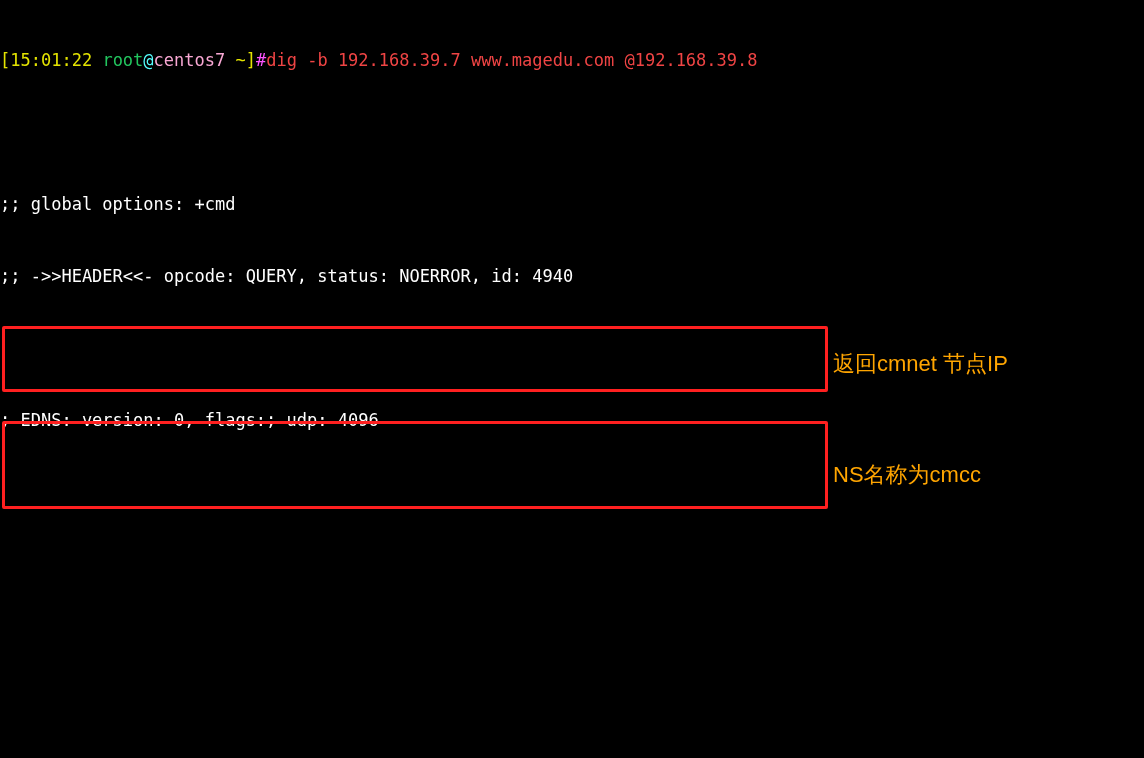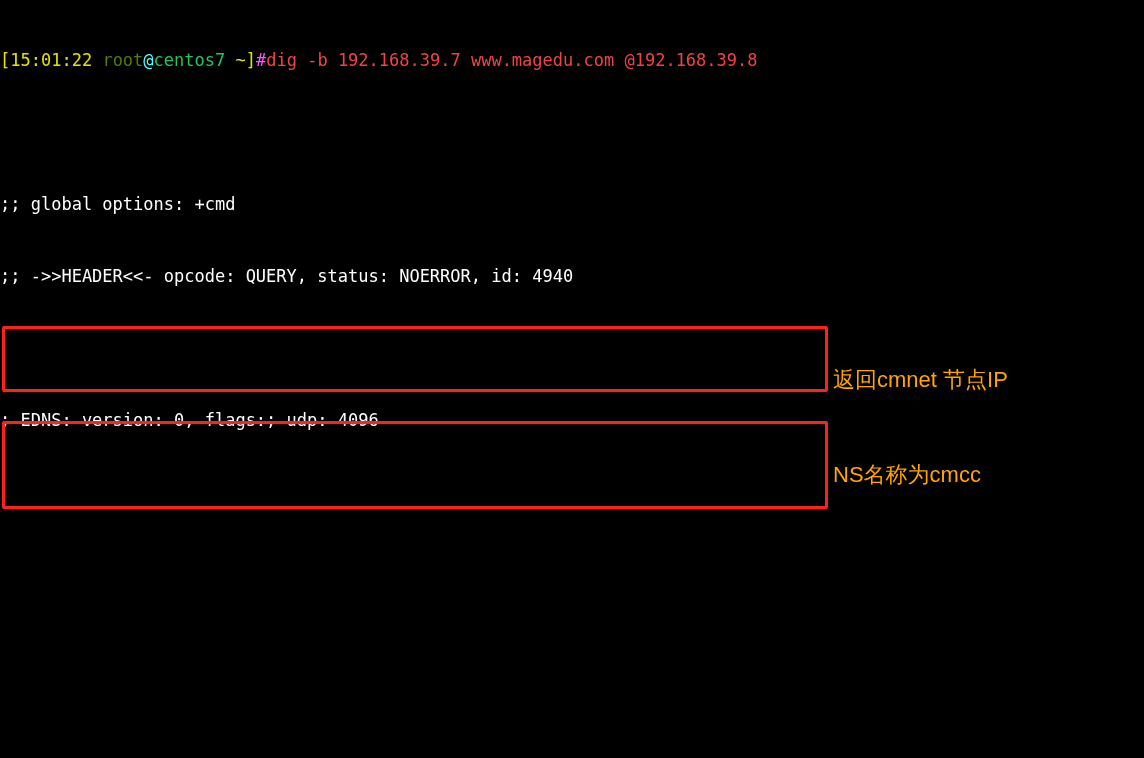--- a/index.html
+++ b/index.html
@@ -18,44 +18,44 @@
     padding: 0;
     white-space: pre;
     position: relative;
     box-sizing: border-box;
   }
   .line {
     height: 24px;
     white-space: pre;
   }
   .ts { color: #e4e400; } 
-  .user { color: #4d7c0f; } 
+  .user { color: #22c55e; } 
   .at { color: #55ffff; } 
-  .host { color: #22c55e; } 
+  .host { color: #f9a8d4; } 
   .cwd { color: #e4e400; } 
   .hash { color: #ff55ff; } 
   .cmd { color: #ef4444; }
 
   .box1, .box2 {
     position: absolute;
     border: 3px solid #ff2020;
     border-radius: 2px;
     pointer-events: none;
   }
   .box1 { left: 2px; top: 326px; width: 820px; height: 60px; }
   .box2 { left: 2px; top: 421px; width: 820px; height: 82px; }
 
   .anno {
     position: absolute;
     color: #ffa500;
     font-family: "Microsoft YaHei", "SimSun", sans-serif;
     font-size: 22px;
     white-space: nowrap;
   }
-  .anno1 { left: 833px; top: 368px; }
+  .anno1 { left: 833px; top: 352px; }
   .anno2 { left: 833px; top: 463px; }
 </style>
 </head>
 <body>
 
 <div class="term">
   <div class="line"><span class="ts">[</span><span class="ts">15:01:22</span><span> </span><span class="user">root</span><span class="at">@</span><span class="host">centos7</span><span class="cwd"> ~</span><span class="ts">]</span><span class="hash">#</span><span class="cmd">dig -b 192.168.39.7 www.magedu.com @192.168.39.8</span></div>
   <div class="line"></div>
   <div class="line">;; global options: +cmd</div>
   <div class="line">;; -&gt;&gt;HEADER&lt;&lt;- opcode: QUERY, status: NOERROR, id: 4940</div>

